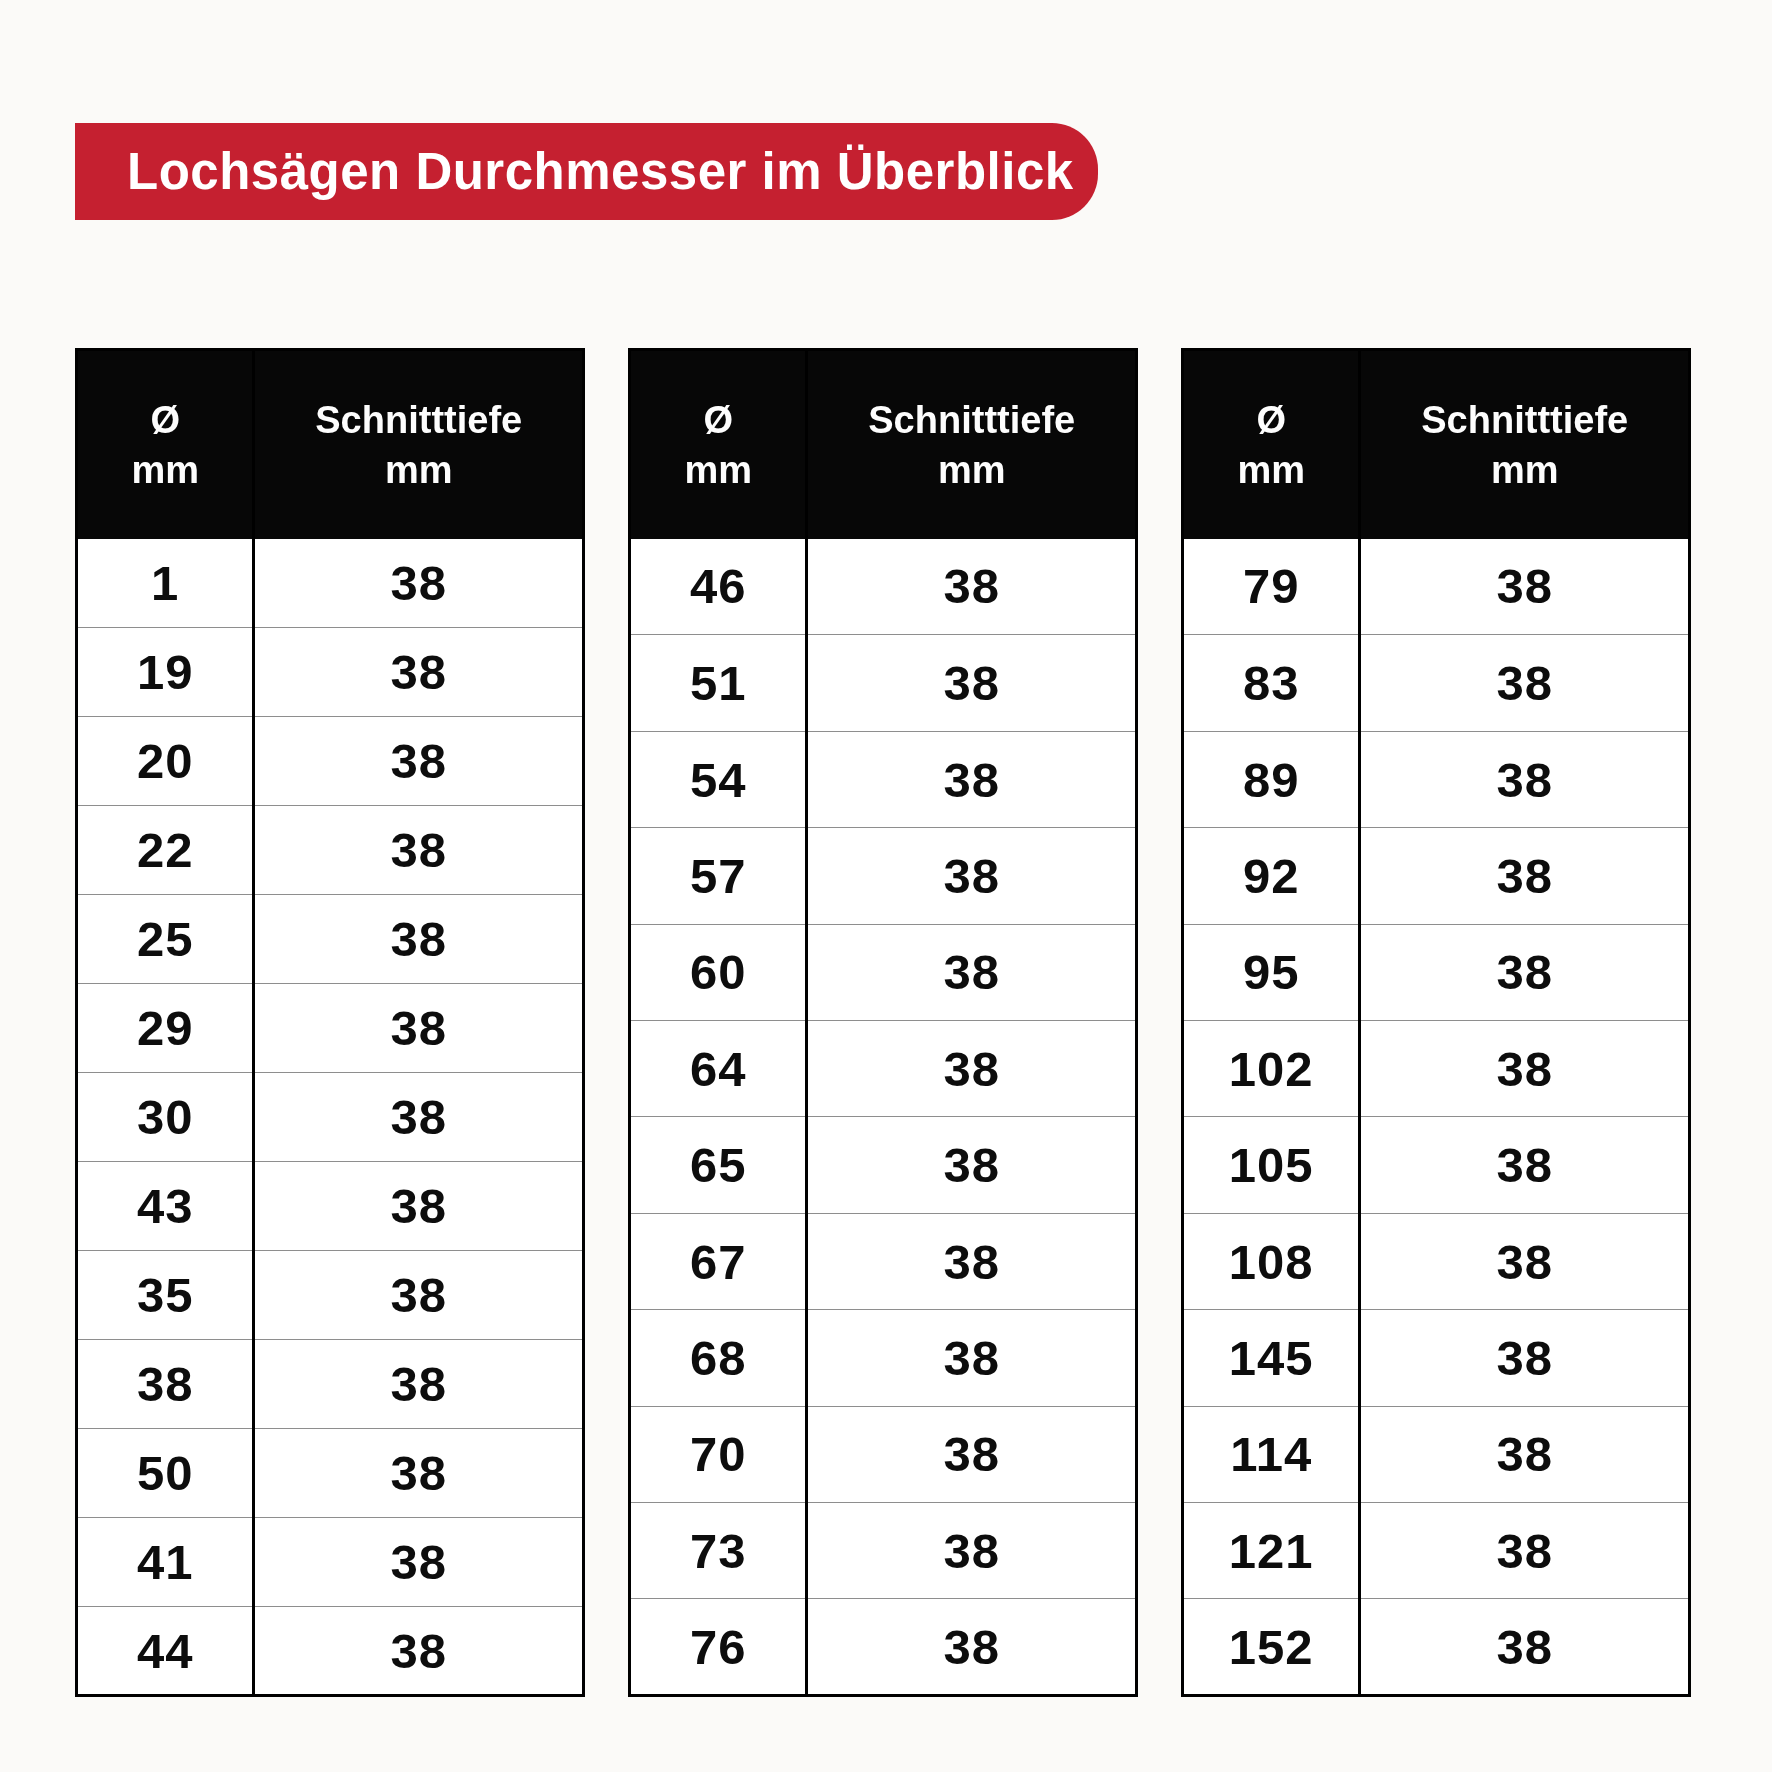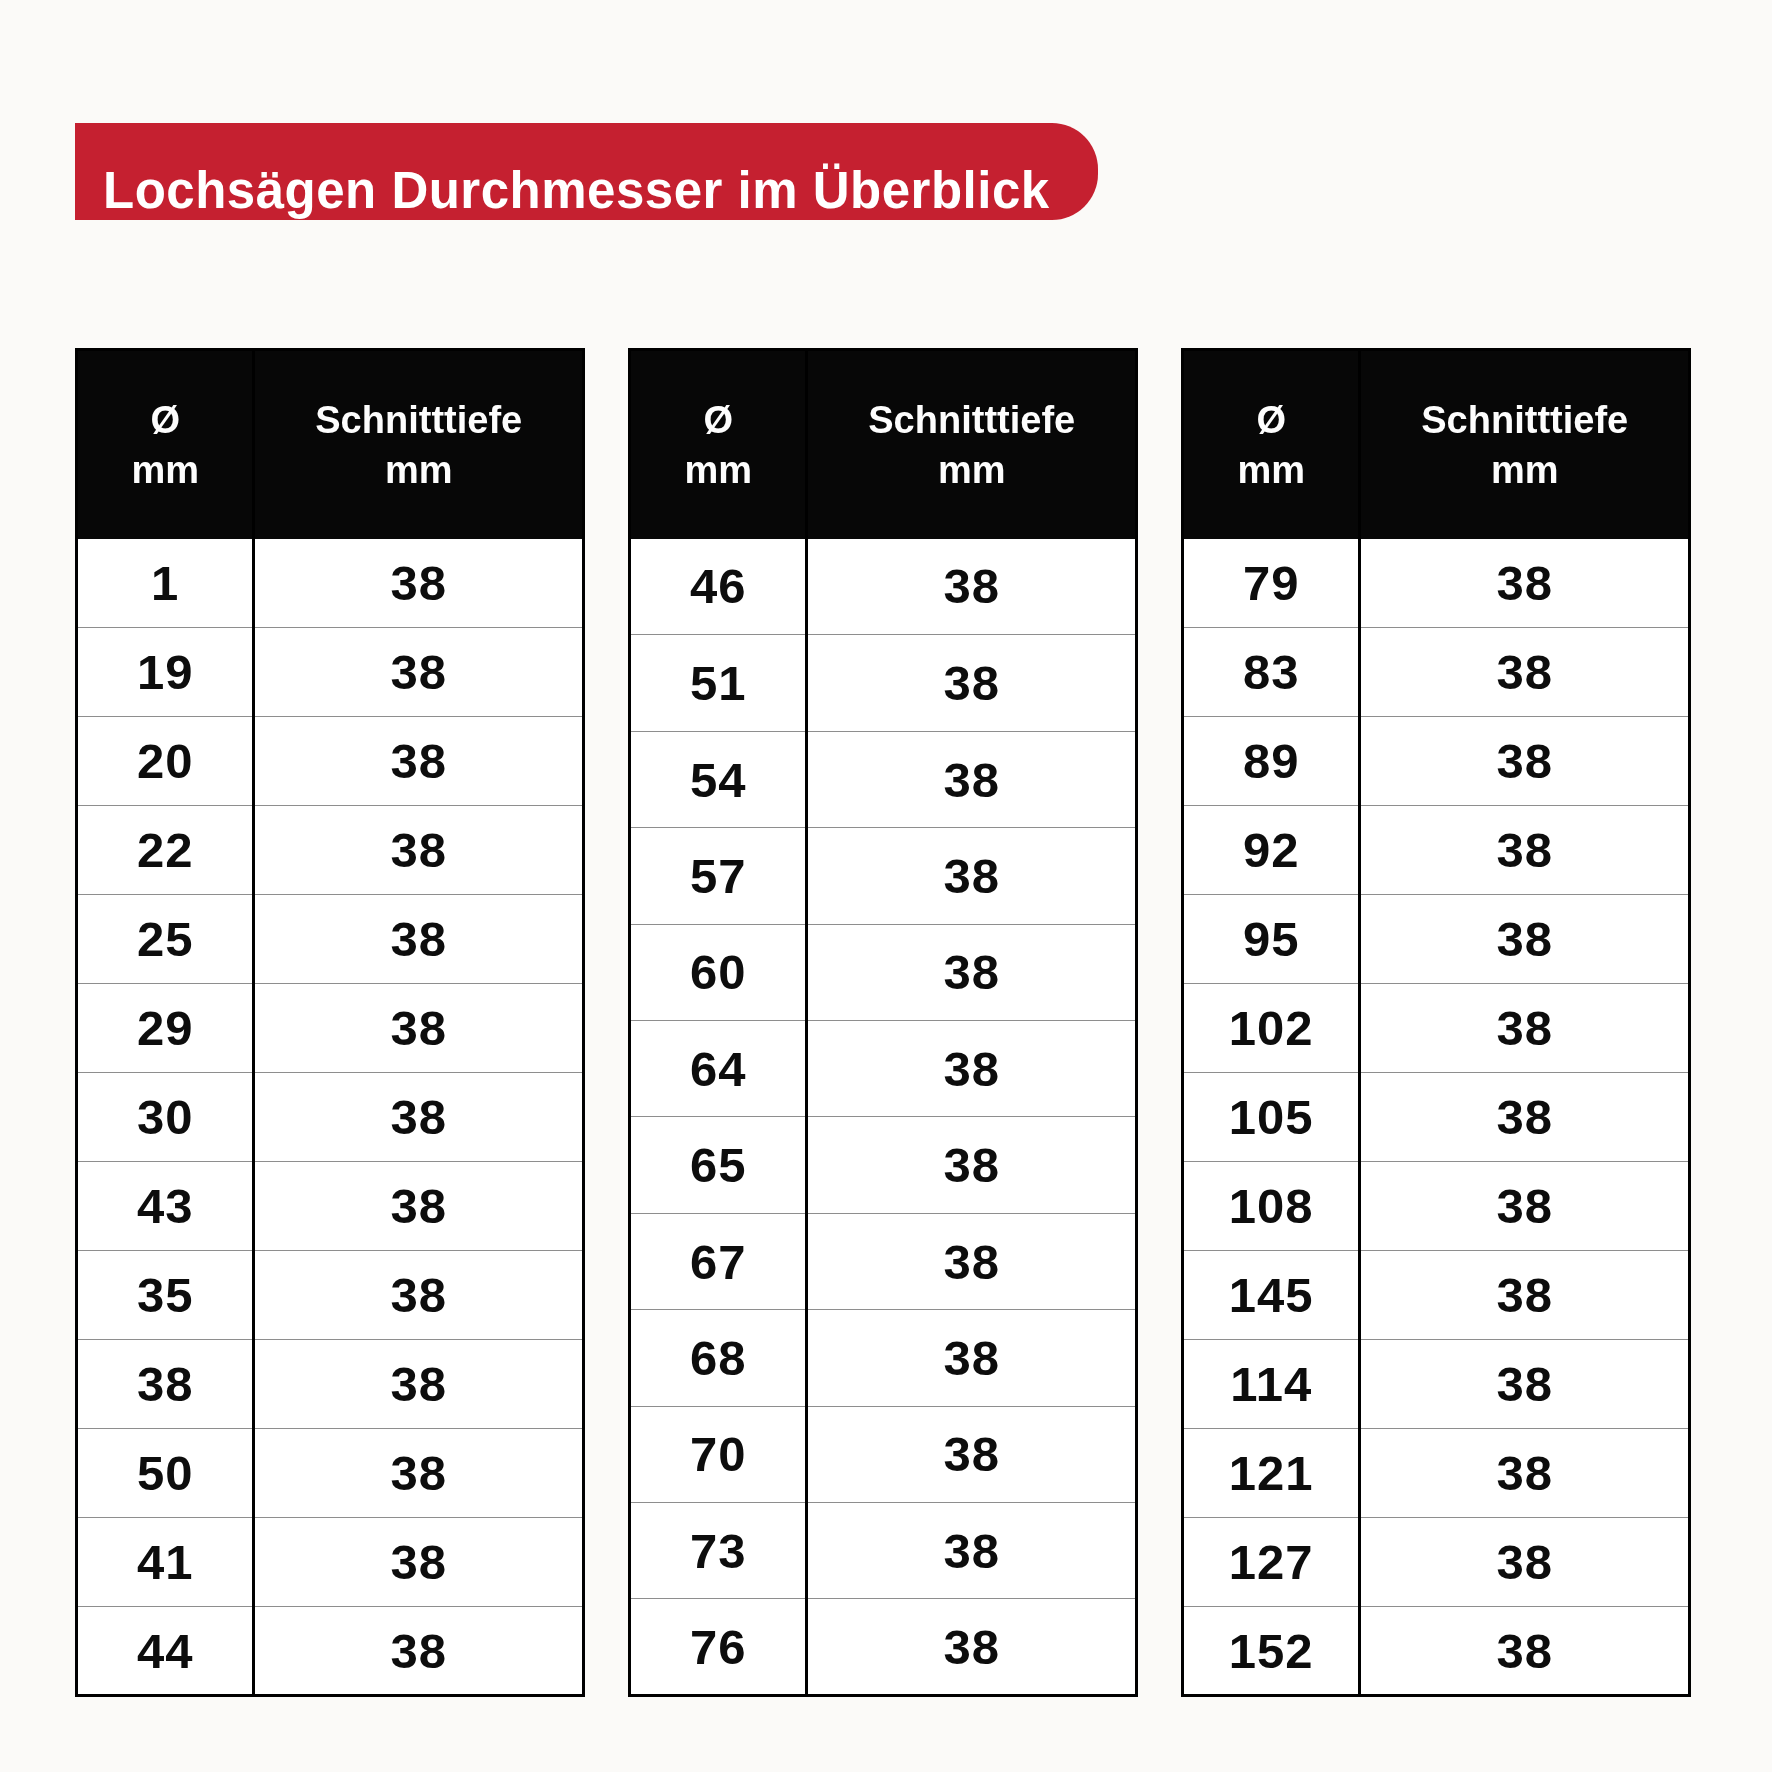--- a/index.html
+++ b/index.html
@@ -21,22 +21,22 @@
     overflow:hidden;
   }
   .banner{
     position:absolute;
     left:75px;top:123px;
     width:1023px;height:97px;
     background:var(--banner-background);
     color:var(--banner-text);
     border-radius:0 46px 46px 0;
     display:flex;
-    align-items:flex-end;
-    padding-left:28px;
+    align-items:center;
+    padding-left:52px;
   }
   .banner span{
     font-size:51px;
     font-weight:700;
     letter-spacing:0.5px;
     white-space:nowrap;
   }
   .tables-row{
     position:absolute;
     left:75px;top:348px;
@@ -287,23 +287,19 @@
         </tr>
         <tr>
           <td>114</td>
           <td>38</td>
         </tr>
         <tr>
           <td>121</td>
           <td>38</td>
         </tr>
         <tr>
-          <td>127</td>
-          <td>38</td>
-        </tr>
-        <tr>
           <td>152</td>
           <td>38</td>
         </tr>
       </tbody>
   </table>
 
 </div>
 
 </body></html>

